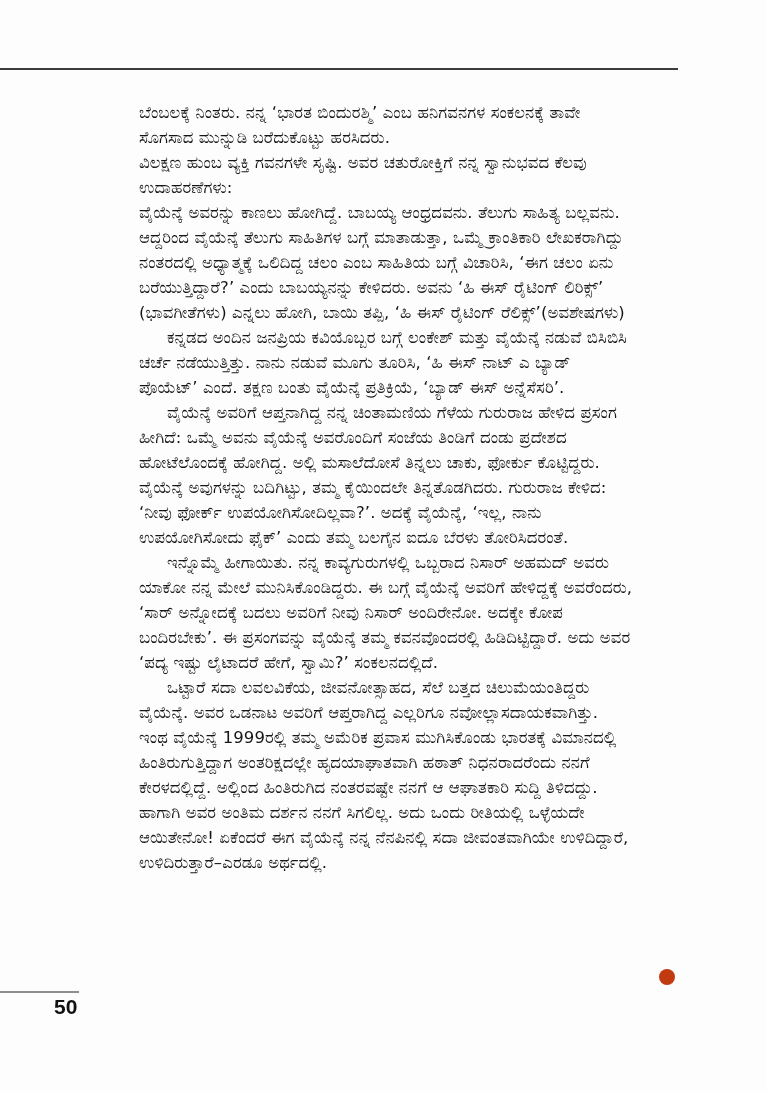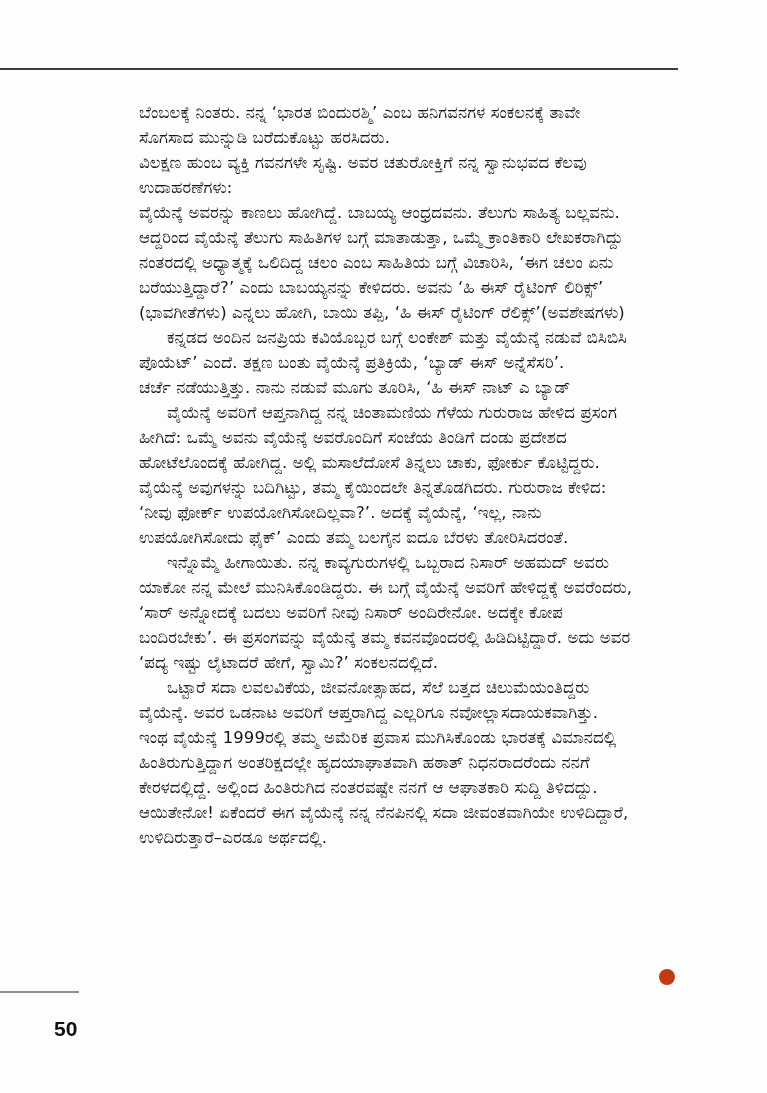--- a/index.html
+++ b/index.html
@@ -47,21 +47,21 @@
     border-radius: 50%;
   }
   .footer-rule {
     position: absolute;
     left: 0; top: 991px;
     width: 79px; height: 2px;
     background: #8e8e8e;
   }
   .page-number {
     position: absolute;
-    left: 54px; top: 1017px;
+    left: 54px; top: 995px;
     font-family: "Liberation Sans", sans-serif;
     font-weight: bold;
     font-size: 21px;
     color: #111111;
   }
 </style>
 </head>
 <body>
 
 <div class="page">
@@ -72,38 +72,39 @@
       <div class="line no-indent">ಬೆಂಬಲಕ್ಕೆ ನಿಂತರು. ನನ್ನ ‘ಭಾರತ ಬಿಂದುರಶ್ಮಿ’ ಎಂಬ ಹನಿಗವನಗಳ ಸಂಕಲನಕ್ಕೆ ತಾವೇ</div>
       <div class="line">ಸೊಗಸಾದ ಮುನ್ನುಡಿ ಬರೆದುಕೊಟ್ಟು ಹರಸಿದರು.</div>
       <div class="line">ವಿಲಕ್ಷಣ ಹುಂಬ ವ್ಯಕ್ತಿ ಗವನಗಳೇ ಸೃಷ್ಟಿ. ಅವರ ಚತುರೋಕ್ತಿಗೆ ನನ್ನ ಸ್ವಾನುಭವದ ಕೆಲವು</div>
       <div class="line">ಉದಾಹರಣೆಗಳು:</div>
       <div class="line">ವೈಯೆನ್ಕೆ ಅವರನ್ನು ಕಾಣಲು ಹೋಗಿದ್ದೆ. ಬಾಬಯ್ಯ ಆಂಧ್ರದವನು. ತೆಲುಗು ಸಾಹಿತ್ಯ ಬಲ್ಲವನು.</div>
       <div class="line">ಆದ್ದರಿಂದ ವೈಯೆನ್ಕೆ ತೆಲುಗು ಸಾಹಿತಿಗಳ ಬಗ್ಗೆ ಮಾತಾಡುತ್ತಾ, ಒಮ್ಮೆ ಕ್ರಾಂತಿಕಾರಿ ಲೇಖಕರಾಗಿದ್ದು</div>
       <div class="line">ನಂತರದಲ್ಲಿ ಅಧ್ಯಾತ್ಮಕ್ಕೆ ಒಲಿದಿದ್ದ ಚಲಂ ಎಂಬ ಸಾಹಿತಿಯ ಬಗ್ಗೆ ವಿಚಾರಿಸಿ, ‘ಈಗ ಚಲಂ ಏನು</div>
       <div class="line">ಬರೆಯುತ್ತಿದ್ದಾರೆ?’ ಎಂದು ಬಾಬಯ್ಯನನ್ನು ಕೇಳಿದರು. ಅವನು ‘ಹಿ ಈಸ್ ರೈಟಿಂಗ್ ಲಿರಿಕ್ಸ್’</div>
       <div class="line">(ಭಾವಗೀತೆಗಳು) ಎನ್ನಲು ಹೋಗಿ, ಬಾಯಿ ತಪ್ಪಿ, ‘ಹಿ ಈಸ್ ರೈಟಿಂಗ್ ರೆಲಿಕ್ಸ್’(ಅವಶೇಷಗಳು)</div>
       <div class="line first-line">ಕನ್ನಡದ ಅಂದಿನ ಜನಪ್ರಿಯ ಕವಿಯೊಬ್ಬರ ಬಗ್ಗೆ ಲಂಕೇಶ್ ಮತ್ತು ವೈಯೆನ್ಕೆ ನಡುವೆ ಬಿಸಿಬಿಸಿ</div>
+      <div class="line">ಚರ್ಚೆ ನಡೆಯುತ್ತಿತ್ತು. ನಾನು ನಡುವೆ ಮೂಗು ತೂರಿಸಿ, ‘ಹಿ ಈಸ್ ನಾಟ್ ಎ ಬ್ಯಾಡ್</div>
       <div class="line">ಪೊಯೆಟ್’ ಎಂದೆ. ತಕ್ಷಣ ಬಂತು ವೈಯೆನ್ಕೆ ಪ್ರತಿಕ್ರಿಯೆ, ‘ಬ್ಯಾಡ್ ಈಸ್ ಅನ್ನೆಸೆಸರಿ’.</div>
-      <div class="line">ಚರ್ಚೆ ನಡೆಯುತ್ತಿತ್ತು. ನಾನು ನಡುವೆ ಮೂಗು ತೂರಿಸಿ, ‘ಹಿ ಈಸ್ ನಾಟ್ ಎ ಬ್ಯಾಡ್</div>
       <div class="line first-line">ವೈಯೆನ್ಕೆ ಅವರಿಗೆ ಆಪ್ತನಾಗಿದ್ದ ನನ್ನ ಚಿಂತಾಮಣಿಯ ಗೆಳೆಯ ಗುರುರಾಜ ಹೇಳಿದ ಪ್ರಸಂಗ</div>
       <div class="line">ಹೀಗಿದೆ: ಒಮ್ಮೆ ಅವನು ವೈಯೆನ್ಕೆ ಅವರೊಂದಿಗೆ ಸಂಜೆಯ ತಿಂಡಿಗೆ ದಂಡು ಪ್ರದೇಶದ</div>
       <div class="line">ಹೋಟೆಲೊಂದಕ್ಕೆ ಹೋಗಿದ್ದ. ಅಲ್ಲಿ ಮಸಾಲೆದೋಸೆ ತಿನ್ನಲು ಚಾಕು, ಫೋರ್ಕು ಕೊಟ್ಟಿದ್ದರು.</div>
       <div class="line">ವೈಯೆನ್ಕೆ ಅವುಗಳನ್ನು ಬದಿಗಿಟ್ಟು, ತಮ್ಮ ಕೈಯಿಂದಲೇ ತಿನ್ನತೊಡಗಿದರು. ಗುರುರಾಜ ಕೇಳಿದ:</div>
       <div class="line">‘ನೀವು ಫೋರ್ಕ್ ಉಪಯೋಗಿಸೋದಿಲ್ಲವಾ?’. ಅದಕ್ಕೆ ವೈಯೆನ್ಕೆ, ‘ಇಲ್ಲ, ನಾನು</div>
       <div class="line">ಉಪಯೋಗಿಸೋದು ಫೈಕ್’ ಎಂದು ತಮ್ಮ ಬಲಗೈನ ಐದೂ ಬೆರಳು ತೋರಿಸಿದರಂತೆ.</div>
       <div class="line first-line">ಇನ್ನೊಮ್ಮೆ ಹೀಗಾಯಿತು. ನನ್ನ ಕಾವ್ಯಗುರುಗಳಲ್ಲಿ ಒಬ್ಬರಾದ ನಿಸಾರ್ ಅಹಮದ್ ಅವರು</div>
       <div class="line">ಯಾಕೋ ನನ್ನ ಮೇಲೆ ಮುನಿಸಿಕೊಂಡಿದ್ದರು. ಈ ಬಗ್ಗೆ ವೈಯೆನ್ಕೆ ಅವರಿಗೆ ಹೇಳಿದ್ದಕ್ಕೆ ಅವರೆಂದರು,</div>
       <div class="line">‘ಸಾರ್ ಅನ್ನೋದಕ್ಕೆ ಬದಲು ಅವರಿಗೆ ನೀವು ನಿಸಾರ್ ಅಂದಿರೇನೋ. ಅದಕ್ಕೇ ಕೋಪ</div>
       <div class="line">ಬಂದಿರಬೇಕು’. ಈ ಪ್ರಸಂಗವನ್ನು ವೈಯೆನ್ಕೆ ತಮ್ಮ ಕವನವೊಂದರಲ್ಲಿ ಹಿಡಿದಿಟ್ಟಿದ್ದಾರೆ. ಅದು ಅವರ</div>
       <div class="line">‘ಪದ್ಯ ಇಷ್ಟು ಲೈಟಾದರೆ ಹೇಗೆ, ಸ್ವಾಮಿ?’ ಸಂಕಲನದಲ್ಲಿದೆ.</div>
       <div class="line first-line">ಒಟ್ಟಾರೆ ಸದಾ ಲವಲವಿಕೆಯ, ಜೀವನೋತ್ಸಾಹದ, ಸೆಲೆ ಬತ್ತದ ಚಿಲುಮೆಯಂತಿದ್ದರು</div>
       <div class="line">ವೈಯೆನ್ಕೆ. ಅವರ ಒಡನಾಟ ಅವರಿಗೆ ಆಪ್ತರಾಗಿದ್ದ ಎಲ್ಲರಿಗೂ ನವೋಲ್ಲಾಸದಾಯಕವಾಗಿತ್ತು.</div>
       <div class="line">ಇಂಥ ವೈಯೆನ್ಕೆ 1999ರಲ್ಲಿ ತಮ್ಮ ಅಮೆರಿಕ ಪ್ರವಾಸ ಮುಗಿಸಿಕೊಂಡು ಭಾರತಕ್ಕೆ ವಿಮಾನದಲ್ಲಿ</div>
       <div class="line">ಹಿಂತಿರುಗುತ್ತಿದ್ದಾಗ ಅಂತರಿಕ್ಷದಲ್ಲೇ ಹೃದಯಾಘಾತವಾಗಿ ಹಠಾತ್ ನಿಧನರಾದರೆಂದು ನನಗೆ</div>
       <div class="line">ಕೇರಳದಲ್ಲಿದ್ದೆ. ಅಲ್ಲಿಂದ ಹಿಂತಿರುಗಿದ ನಂತರವಷ್ಟೇ ನನಗೆ ಆ ಆಘಾತಕಾರಿ ಸುದ್ದಿ ತಿಳಿದದ್ದು.</div>
+      <div class="line">ಹಾಗಾಗಿ ಅವರ ಅಂತಿಮ ದರ್ಶನ ನನಗೆ ಸಿಗಲಿಲ್ಲ. ಅದು ಒಂದು ರೀತಿಯಲ್ಲಿ ಒಳ್ಳೆಯದೇ</div>
       <div class="line">ಆಯಿತೇನೋ! ಏಕೆಂದರೆ ಈಗ ವೈಯೆನ್ಕೆ ನನ್ನ ನೆನಪಿನಲ್ಲಿ ಸದಾ ಜೀವಂತವಾಗಿಯೇ ಉಳಿದಿದ್ದಾರೆ,</div>
       <div class="line">ಉಳಿದಿರುತ್ತಾರೆ–ಎರಡೂ ಅರ್ಥದಲ್ಲಿ.</div>
     </div>
 
   <div class="end-dot" style="background: rgb(193, 58, 16);"></div>
 
   <div class="footer-rule"></div>
 
   <div class="page-number">50</div>
 

